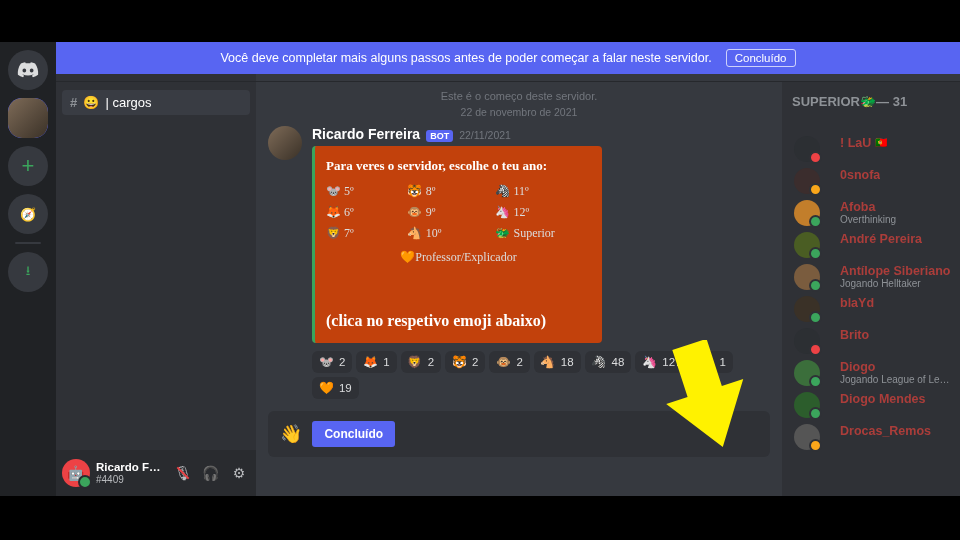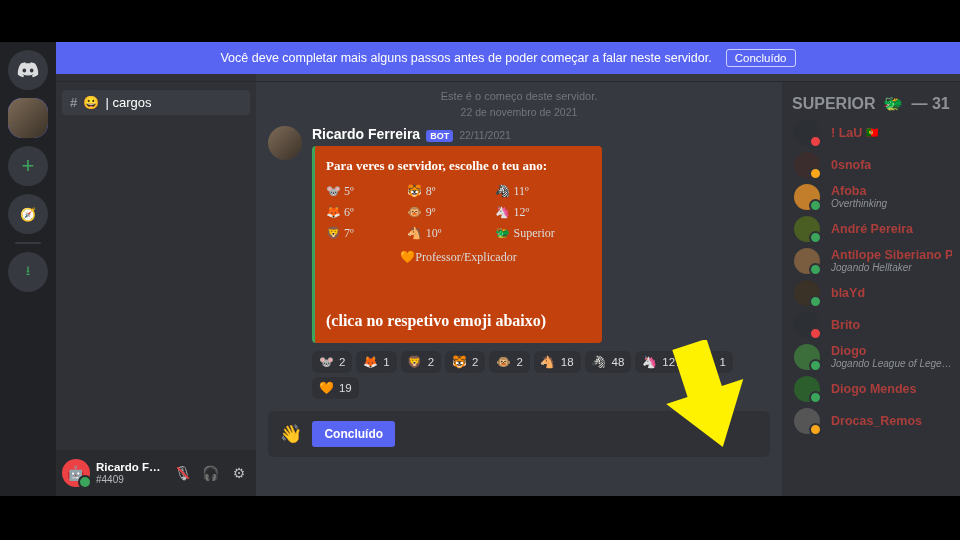--- a/index.html
+++ b/index.html
@@ -132,33 +132,33 @@
   .finish-bar .ftxt { flex: 1; color: #dcddde; font-size: 12.5px; font-weight: 600; }
   .finish-bar .fbtn {
     background: #5865f2; color: #fff; border: none; border-radius: 3px;
     padding: 6px 12px; font-size: 12px; font-weight: 600; cursor: pointer;
   }
   
   .members {
     width: 178px; background: #2f3136; padding: 12px 6px 6px 10px;
     overflow: hidden; font-size: 12px;
   }
-  .mgroup { color: #8e9297; font-size: 16px; font-weight: 700; text-transform: uppercase; margin-bottom: 4px; display: flex; align-items: center; gap: 8px; }
-  .mitem { display: flex; align-items: center; gap: 11px; padding: 3px 2px; cursor: pointer; }
+  .mgroup { color: #8e9297; font-size: 13px; font-weight: 700; text-transform: uppercase; margin-bottom: 24px; display: flex; align-items: center; gap: 0; }
+  .mitem { display: flex; gap: 20px; padding: 3px 2px; cursor: pointer; }
   .mitem .mava2 { width: 26px; height: 26px; border-radius: 50%; position: relative; flex-shrink: 0; background: #40444b; display:flex; align-items:center; justify-content:center; font-size: 13px; }
   .mitem .mava2.dot::after {
     content: ""; position: absolute; right: -2px; bottom: -2px;
     width: 9px; height: 9px; border-radius: 50%; border: 2px solid #2f3136;
   }
   .dot-online::after { background: #3ba55c; }
   .dot-idle::after   { background: #faa61a; }
   .dot-dnd::after    { background: #ed4245; }
   .mitem .minfo { min-width: 0; line-height: 1.15; }
   .mitem .mname { color: #ab3d3a; font-weight: 600; font-size: 12.5px; white-space: nowrap; overflow: hidden; text-overflow: ellipsis; display: flex; align-items: center; gap: 4px; }
-  .mitem .mstatus { color: #8e9297; font-size: 10px; white-space: nowrap; overflow: hidden; text-overflow: ellipsis; font-style: italic; }
+  .mitem .mstatus { color: #8e9297; font-size: 10px; white-space: nowrap; overflow: hidden; text-overflow: ellipsis; }
   .flag { font-size: 10px; }
   
   .arrow-overlay {
     position: absolute; left: 658px; top: 340px; width: 90px; height: 120px;
     pointer-events: none;
   }
   .arrow-overlay svg { width: 100%; height: 100%; }
 </style>
 </head>
 <body>

